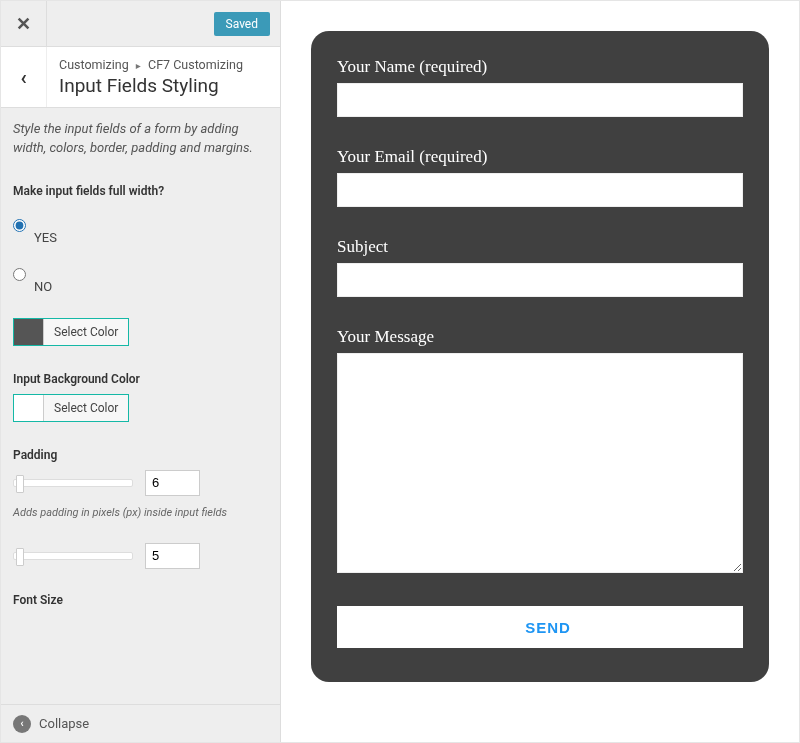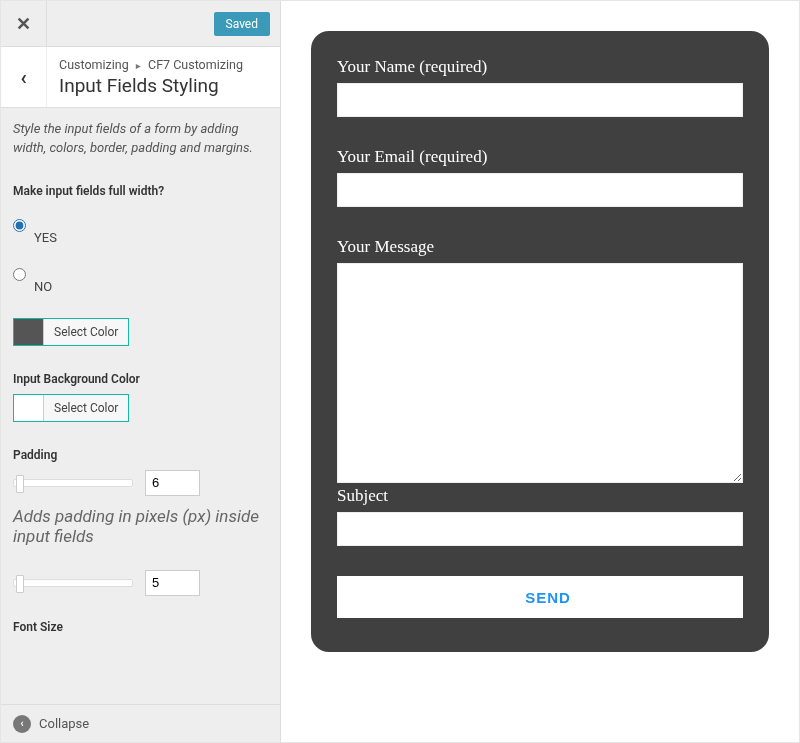--- a/index.html
+++ b/index.html
@@ -84,21 +84,21 @@
   font-weight: 600;
   font-size: 12px;
   color: #333;
   margin-bottom: 8px;
   display: block;
 }
 .control-help {
   font-style: italic;
   color: #666;
   margin-top: 10px;
-  font-size: 17px;
+  font-size: 11px;
 }
 .radio-row { display: flex; align-items: center; margin-bottom: 10px; }
 .radio-row input[type=radio] { margin-right: 8px; accent-color: #2271b1; }
 .radio-row label { font-size: 13px; color: #444; margin-top: 24px; }
 
 .colorpick {
   display: inline-flex;
   align-items: stretch;
   border: 1px solid #14b8a6;
   background: #fff;
@@ -296,24 +296,24 @@
   <main class="preview">
     <div class="form-card" id="form-card" style="background: #404040; border-radius: 18px;">
       <div class="fld">
         <div class="fld-label">Your Name (required)</div>
         <input type="text" style="">
       </div>
       <div class="fld">
         <div class="fld-label">Your Email (required)</div>
         <input type="text" style="">
       </div>
+      <div class="fld">
+        <div class="fld-label">Subject</div>
+        <input type="text" style="">
+      </div>
       <div class="fld" style="margin-bottom:0">
         <div class="fld-label">Your Message</div>
         <textarea style=""></textarea>
       </div>
-      <div class="fld">
-        <div class="fld-label">Subject</div>
-        <input type="text" style="">
-      </div>
       <button class="send-btn">SEND</button>
     </div>
   </main>
 </div>
 
 </body></html>

